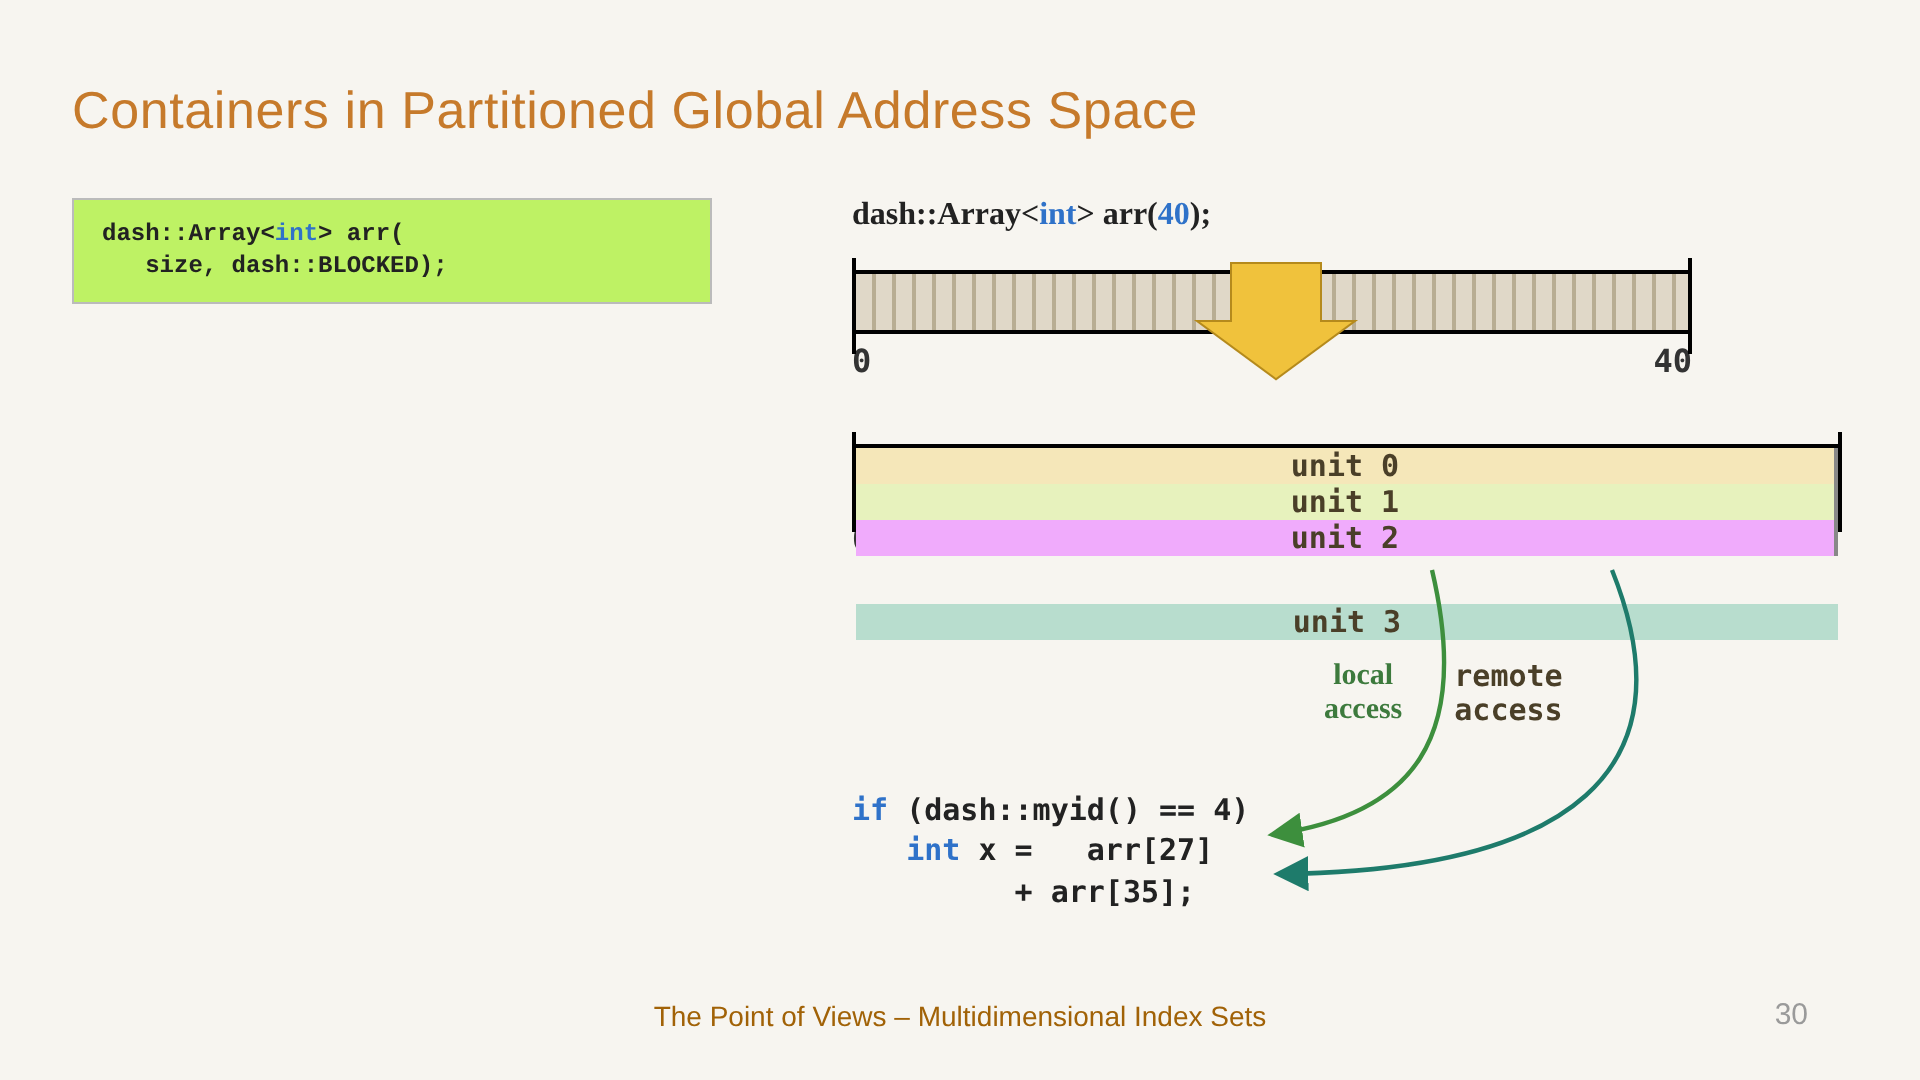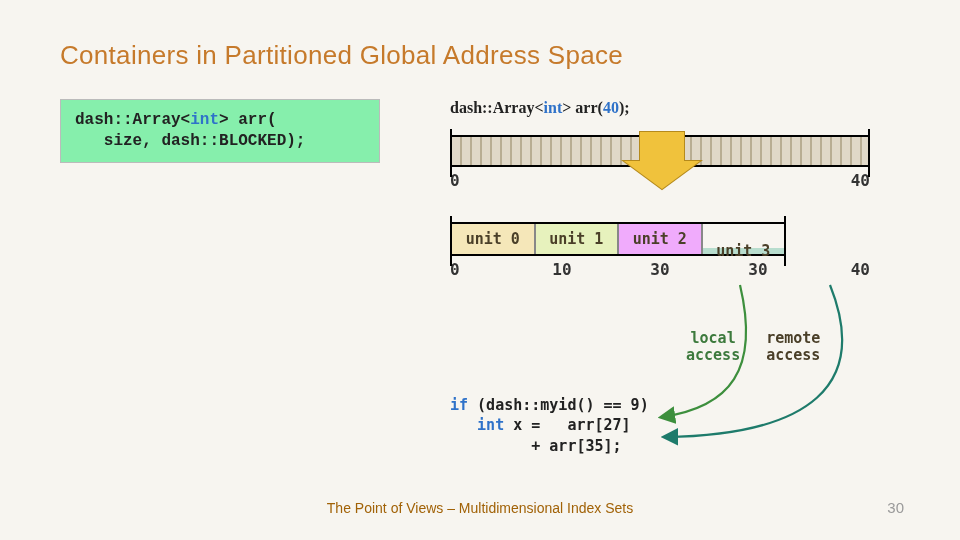--- a/index.html
+++ b/index.html
@@ -5,42 +5,42 @@
   * { margin: 0; padding: 0; box-sizing: border-box; }
   body {
     width: 960px;
     height: 540px;
     background: #f7f5f0;
     font-family: "Trebuchet MS", "Segoe UI", sans-serif;
     color: #333;
     position: relative;
     overflow: hidden;
   }
-  .slide { padding: 40px 52px 0 60px; }
+  .slide { padding: 40px 52px 0 36px; }
   .title {
     font-size: 26px;
     font-weight: 400;
     color: #c67a2b;
     margin-bottom: 28px;
     letter-spacing: 0.3px;
   }
   .two-col {
     display: flex;
     gap: 70px;
     align-items: flex-start;
   }
   .left-col { flex: 0 0 320px; }
   .right-col { flex: 1; position: relative; }
 
   .code-box {
     border: 1px solid #bbb;
-    background: #86efac;
+    background: #bef264;
     padding: 10px 14px;
     font-family: Consolas, "Courier New", monospace;
-    font-size: 16px;
+    font-size: 12px;
     font-weight: bold;
     white-space: pre;
     line-height: 1.3;
     color: #222;
   }
   .kw-int { color: #2f72c9; }
   .kw-num { color: #2f72c9; }
 
   .right-code {
     font-family: Liberation Serif, serif;
@@ -115,24 +115,25 @@
     border-top: 28px solid #b58a1c;
     z-index: -1;
     transform: scale(1.08);
     transform-origin: top center;
   }
 
   
   .unit-row {
     position: relative;
     display: flex;
-    width: 336px;
+    width: 495px;
     height: 34px;
     border: 2px solid #000;
     margin-top: 32px;
+    flex-direction: column;
   }
   .unit-row::before,
   .unit-row::after {
     content: '';
     position: absolute;
     top: -8px;
     width: 2px;
     height: 50px;
     background: #000;
   }
@@ -270,27 +271,27 @@
         </div>
         <div class="unit-ticks">
           <span class="unit-tick">0</span>
           <span class="unit-tick">10</span>
           <span class="unit-tick">30</span>
           <span class="unit-tick">30</span>
           <span class="unit-tick">40</span>
         </div>
 
         <div class="access-labels">
-          <div class="acc-local" style="white-space:pre;">local
+          <div class="acc-local" style="white-space:pre;font-family:Liberation Serif, serif;">local
 access</div>
           <div class="acc-remote" style="white-space:pre;">remote
 access</div>
         </div>
 
-        <div class="bottom-code"><span class="kbl">if</span><span> (dash::myid() == 9)</span>
+        <div class="bottom-code"><span class="kbl">if</span><span> (dash::myid() == 4)</span>
 <span>   </span><span class="kbl">int</span><span> x =   arr[27]</span>
 <span>         + arr[35];</span></div>
 
         <svg class="curve-overlay" viewBox="0 0 460 360">
           <defs>
             <marker id="arr-green" markerWidth="8" markerHeight="8" refX="6" refY="4" orient="auto">
               <path d="M0,0 L8,4 L0,8 Z" fill="#3d8f3d"></path>
             </marker>
             <marker id="arr-teal" markerWidth="8" markerHeight="8" refX="6" refY="4" orient="auto">
               <path d="M0,0 L8,4 L0,8 Z" fill="#1e7b6b"></path>

